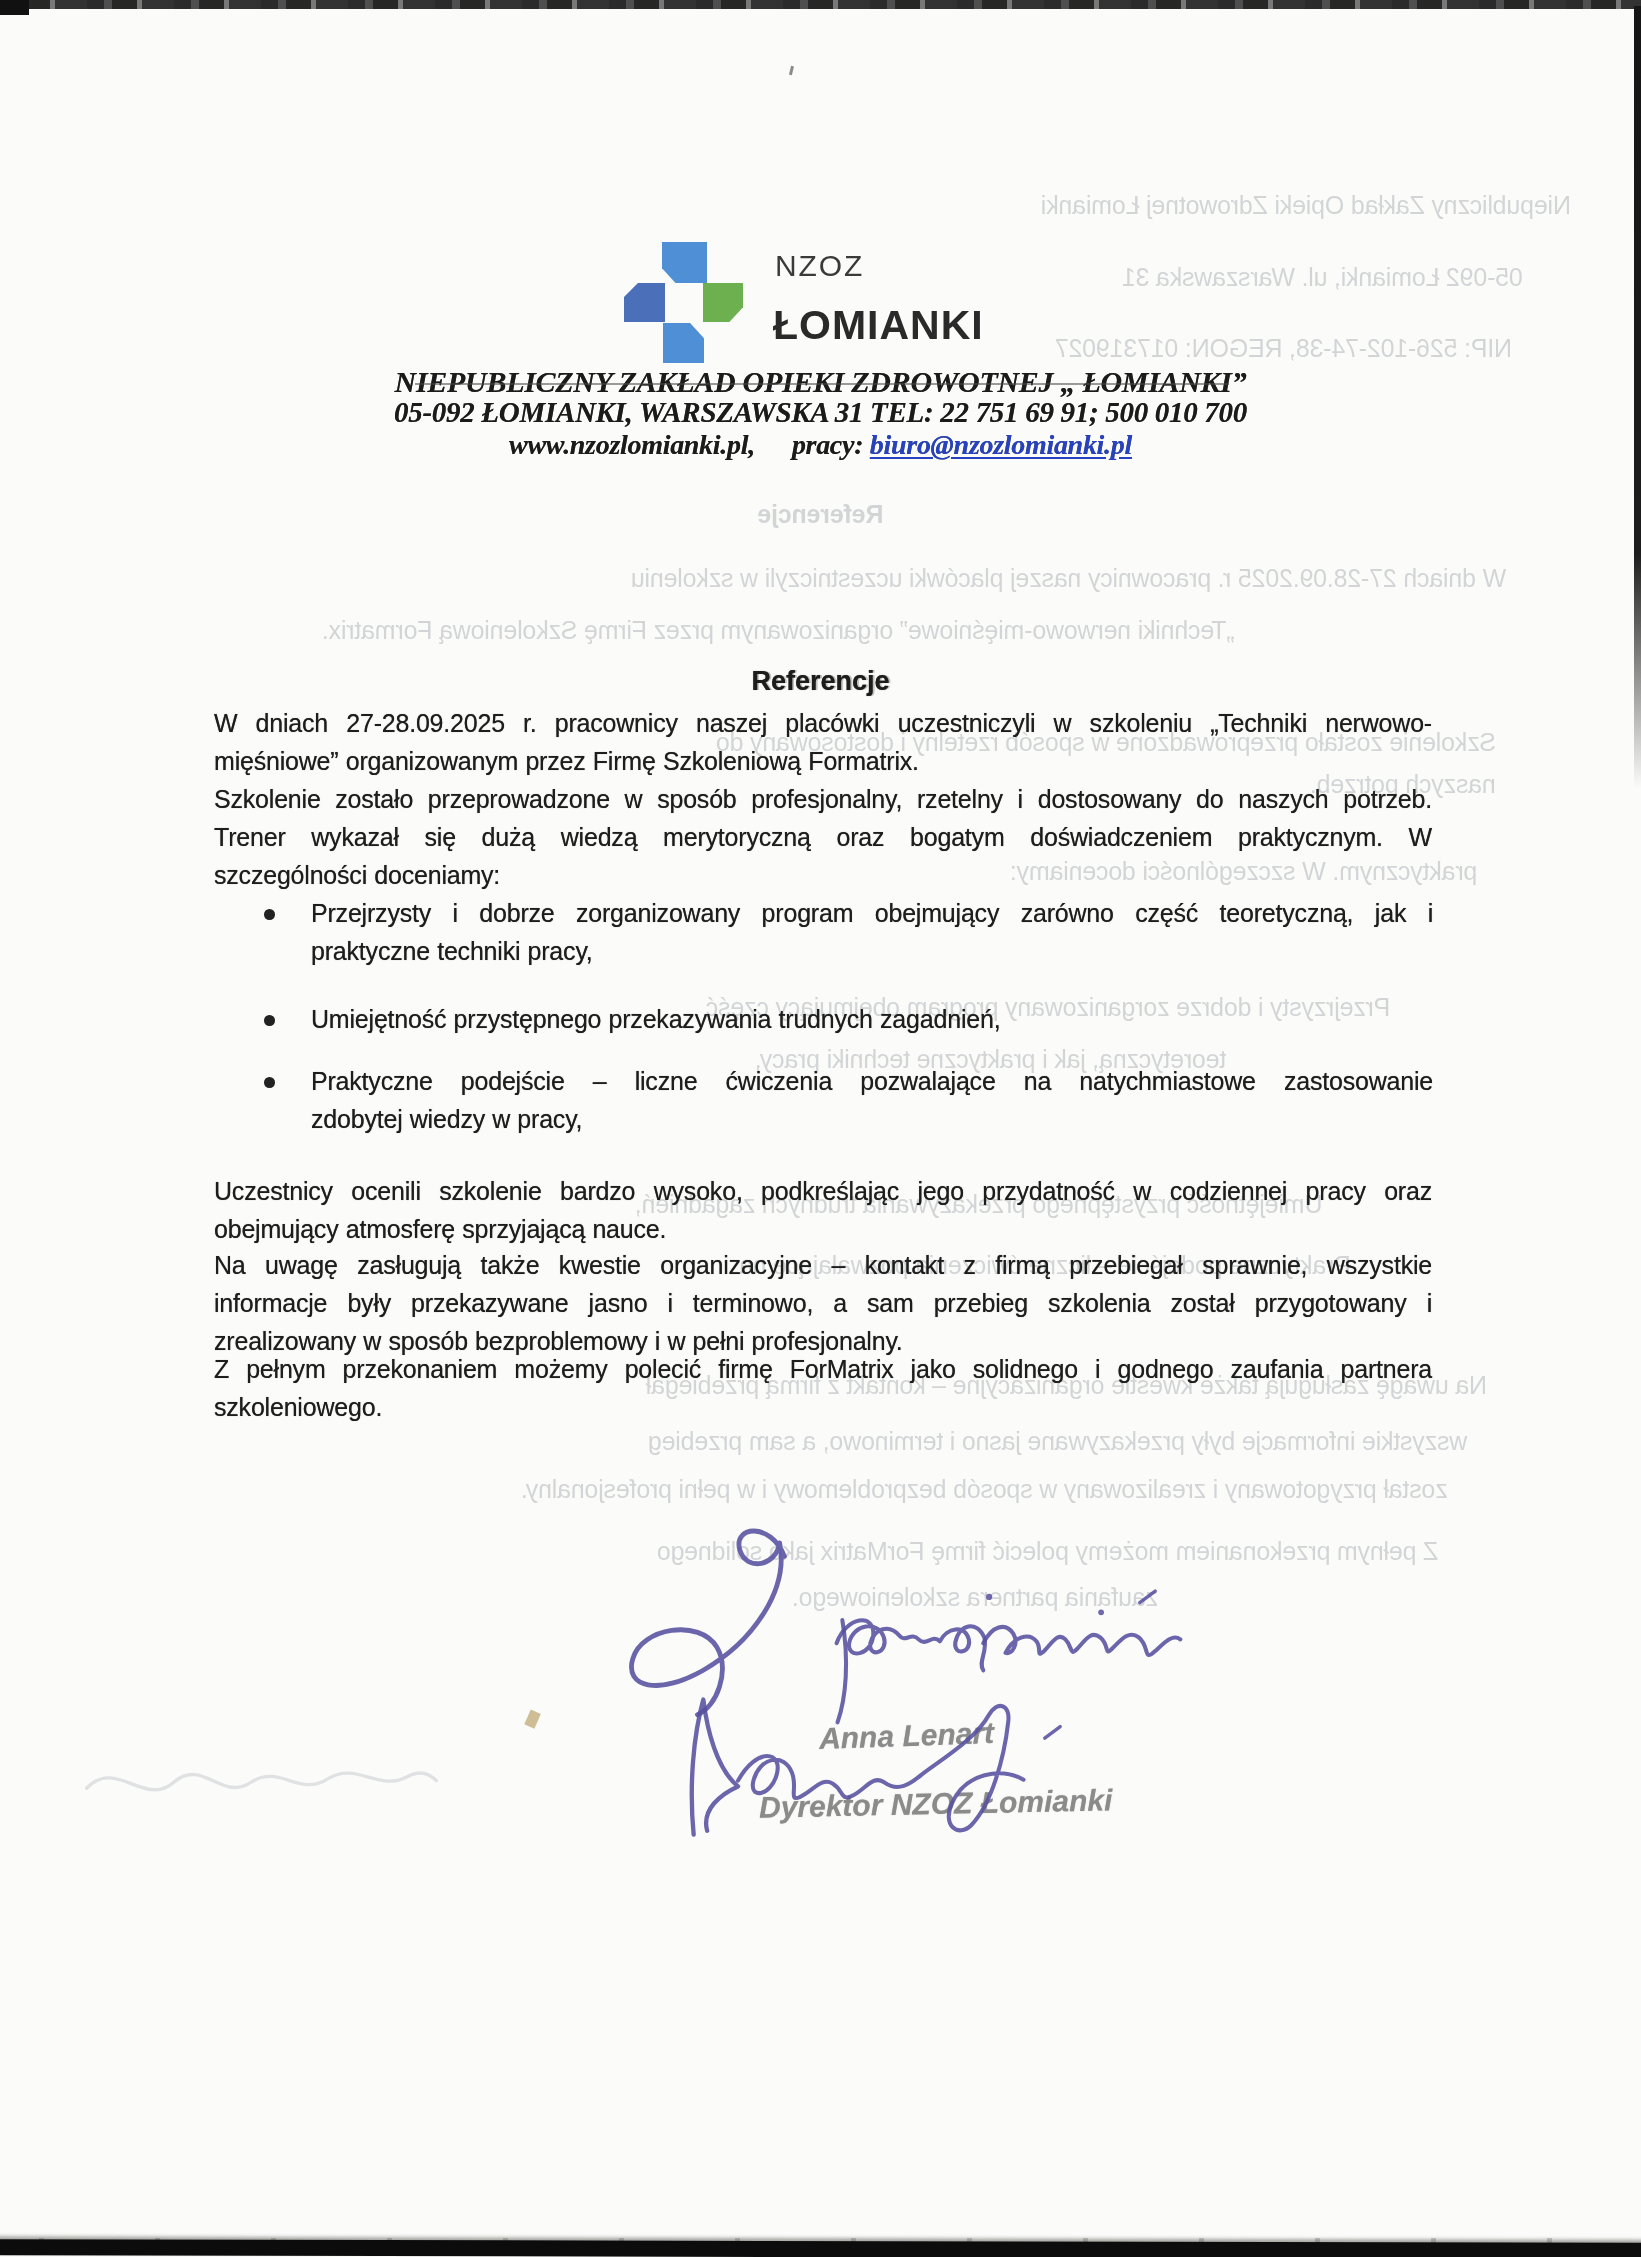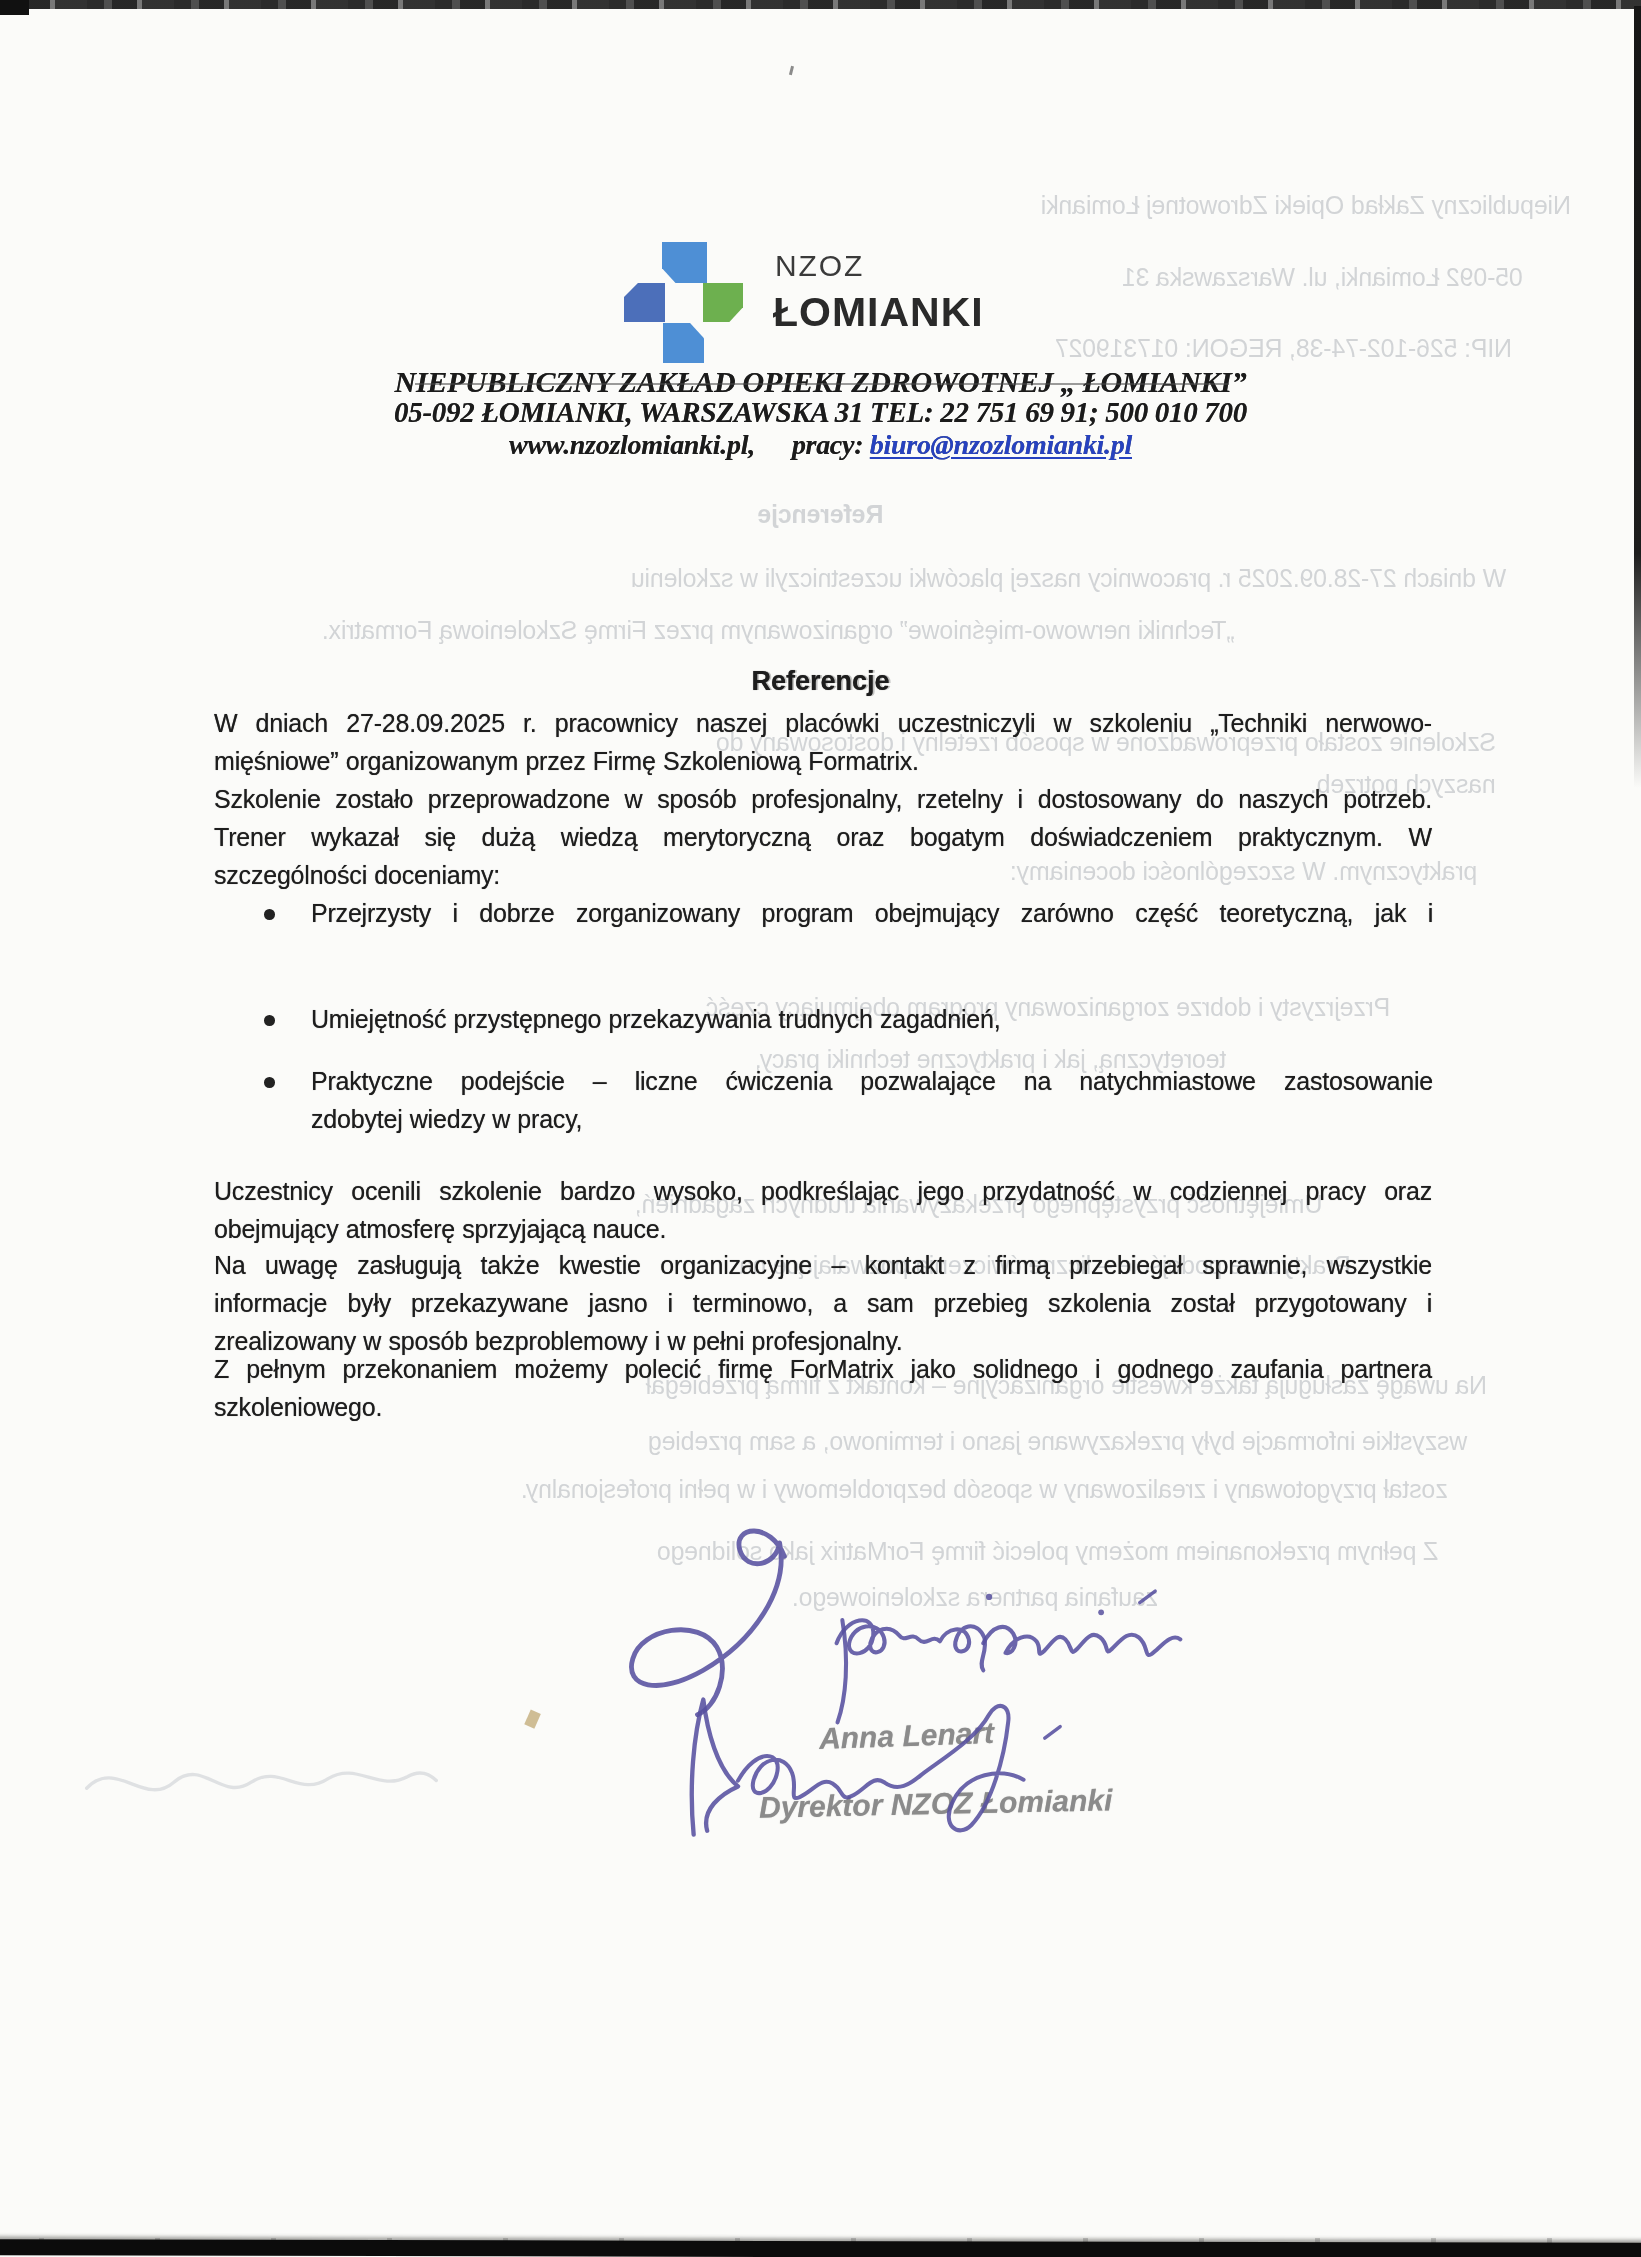--- a/index.html
+++ b/index.html
@@ -20,21 +20,21 @@
   .speck{left:527px;top:1711px;width:10.6px;height:16.4px;background:#c7b184;transform:rotate(24deg);opacity:.85;}
   .mark-top{left:790px;top:66px;width:2.9px;height:8.7px;background:#6f6f6f;transform:rotate(14deg);opacity:.8;}
 
   
   .sq{position:absolute;}
   .sq-top{left:662px;top:242px;width:45px;height:41px;clip-path:polygon(0 0,100% 0,100% 100%,30% 100%,0 64%);}
   .sq-left{left:624px;top:283px;width:41px;height:39px;clip-path:polygon(34% 0,100% 0,100% 100%,0 100%,0 36%);}
   .sq-green{left:703px;top:283px;width:40px;height:39px;clip-path:polygon(0 0,100% 0,100% 62%,66% 100%,0 100%);}
   .sq-bottom{left:663px;top:323px;width:41px;height:40px;clip-path:polygon(0 0,66% 0,100% 38%,100% 100%,0 100%);}
   .brand-nzoz{left:775px;top:249px;font-size:30px;letter-spacing:1.9px;color:#3a3a3a;font-weight:500;}
-  .brand-lomianki{left:773px;top:289px;font-size:41px;font-weight:bold;letter-spacing:1px;color:#2a2a2a;}
+  .brand-lomianki{left:773px;top:302px;font-size:41px;font-weight:bold;letter-spacing:1px;color:#2a2a2a;}
 
   
   .serifline{left:0;top:0;width:1641px;text-align:center;font-family:"Liberation Serif",serif;
     font-style:italic;font-weight:bold;color:#1b1b1b;letter-spacing:-0.3px;
     text-shadow:0 0 0.6px rgba(20,20,20,.7);}
   .org1{top:365px;font-size:30px;}
   .org2{top:396px;font-size:29px;}
   .org3{top:429px;font-size:28px;}
   .org3 .gap{display:inline-block;width:37px;}
   .email{color:#2742c0;text-decoration:underline;text-underline-offset:2.9px;text-align:right;}
@@ -130,20 +130,21 @@
 <div class="abs para p1">
     <div class="ln jl">W dniach 27-28.09.2025 r. pracownicy naszej placówki uczestniczyli w szkoleniu „Techniki nerwowo-</div>
     <div class="ln">mięśniowe” organizowanym przez Firmę Szkoleniową Formatrix.</div>
     <div class="ln jl">Szkolenie zostało przeprowadzone w sposób profesjonalny, rzetelny i dostosowany do naszych potrzeb.</div>
     <div class="ln jl">Trener wykazał się dużą wiedzą merytoryczną oraz bogatym doświadczeniem praktycznym. W</div>
     <div class="ln">szczególności doceniamy:</div>
   </div>
 <div class="abs dot d1"></div>
 <div class="abs para b1">
     <div class="ln jl">Przejrzysty i dobrze zorganizowany program obejmujący zarówno część teoretyczną, jak i</div>
+    <div class="ln">praktyczne techniki pracy,</div>
   </div>
 <div class="abs dot d2"></div>
 <div class="abs para b2">
     <div class="ln">Umiejętność przystępnego przekazywania trudnych zagadnień,</div>
   </div>
 <div class="abs dot d3"></div>
 <div class="abs para b3">
     <div class="ln jl">Praktyczne podejście – liczne ćwiczenia pozwalające na natychmiastowe zastosowanie</div>
     <div class="ln">zdobytej wiedzy w pracy,</div>
   </div>

